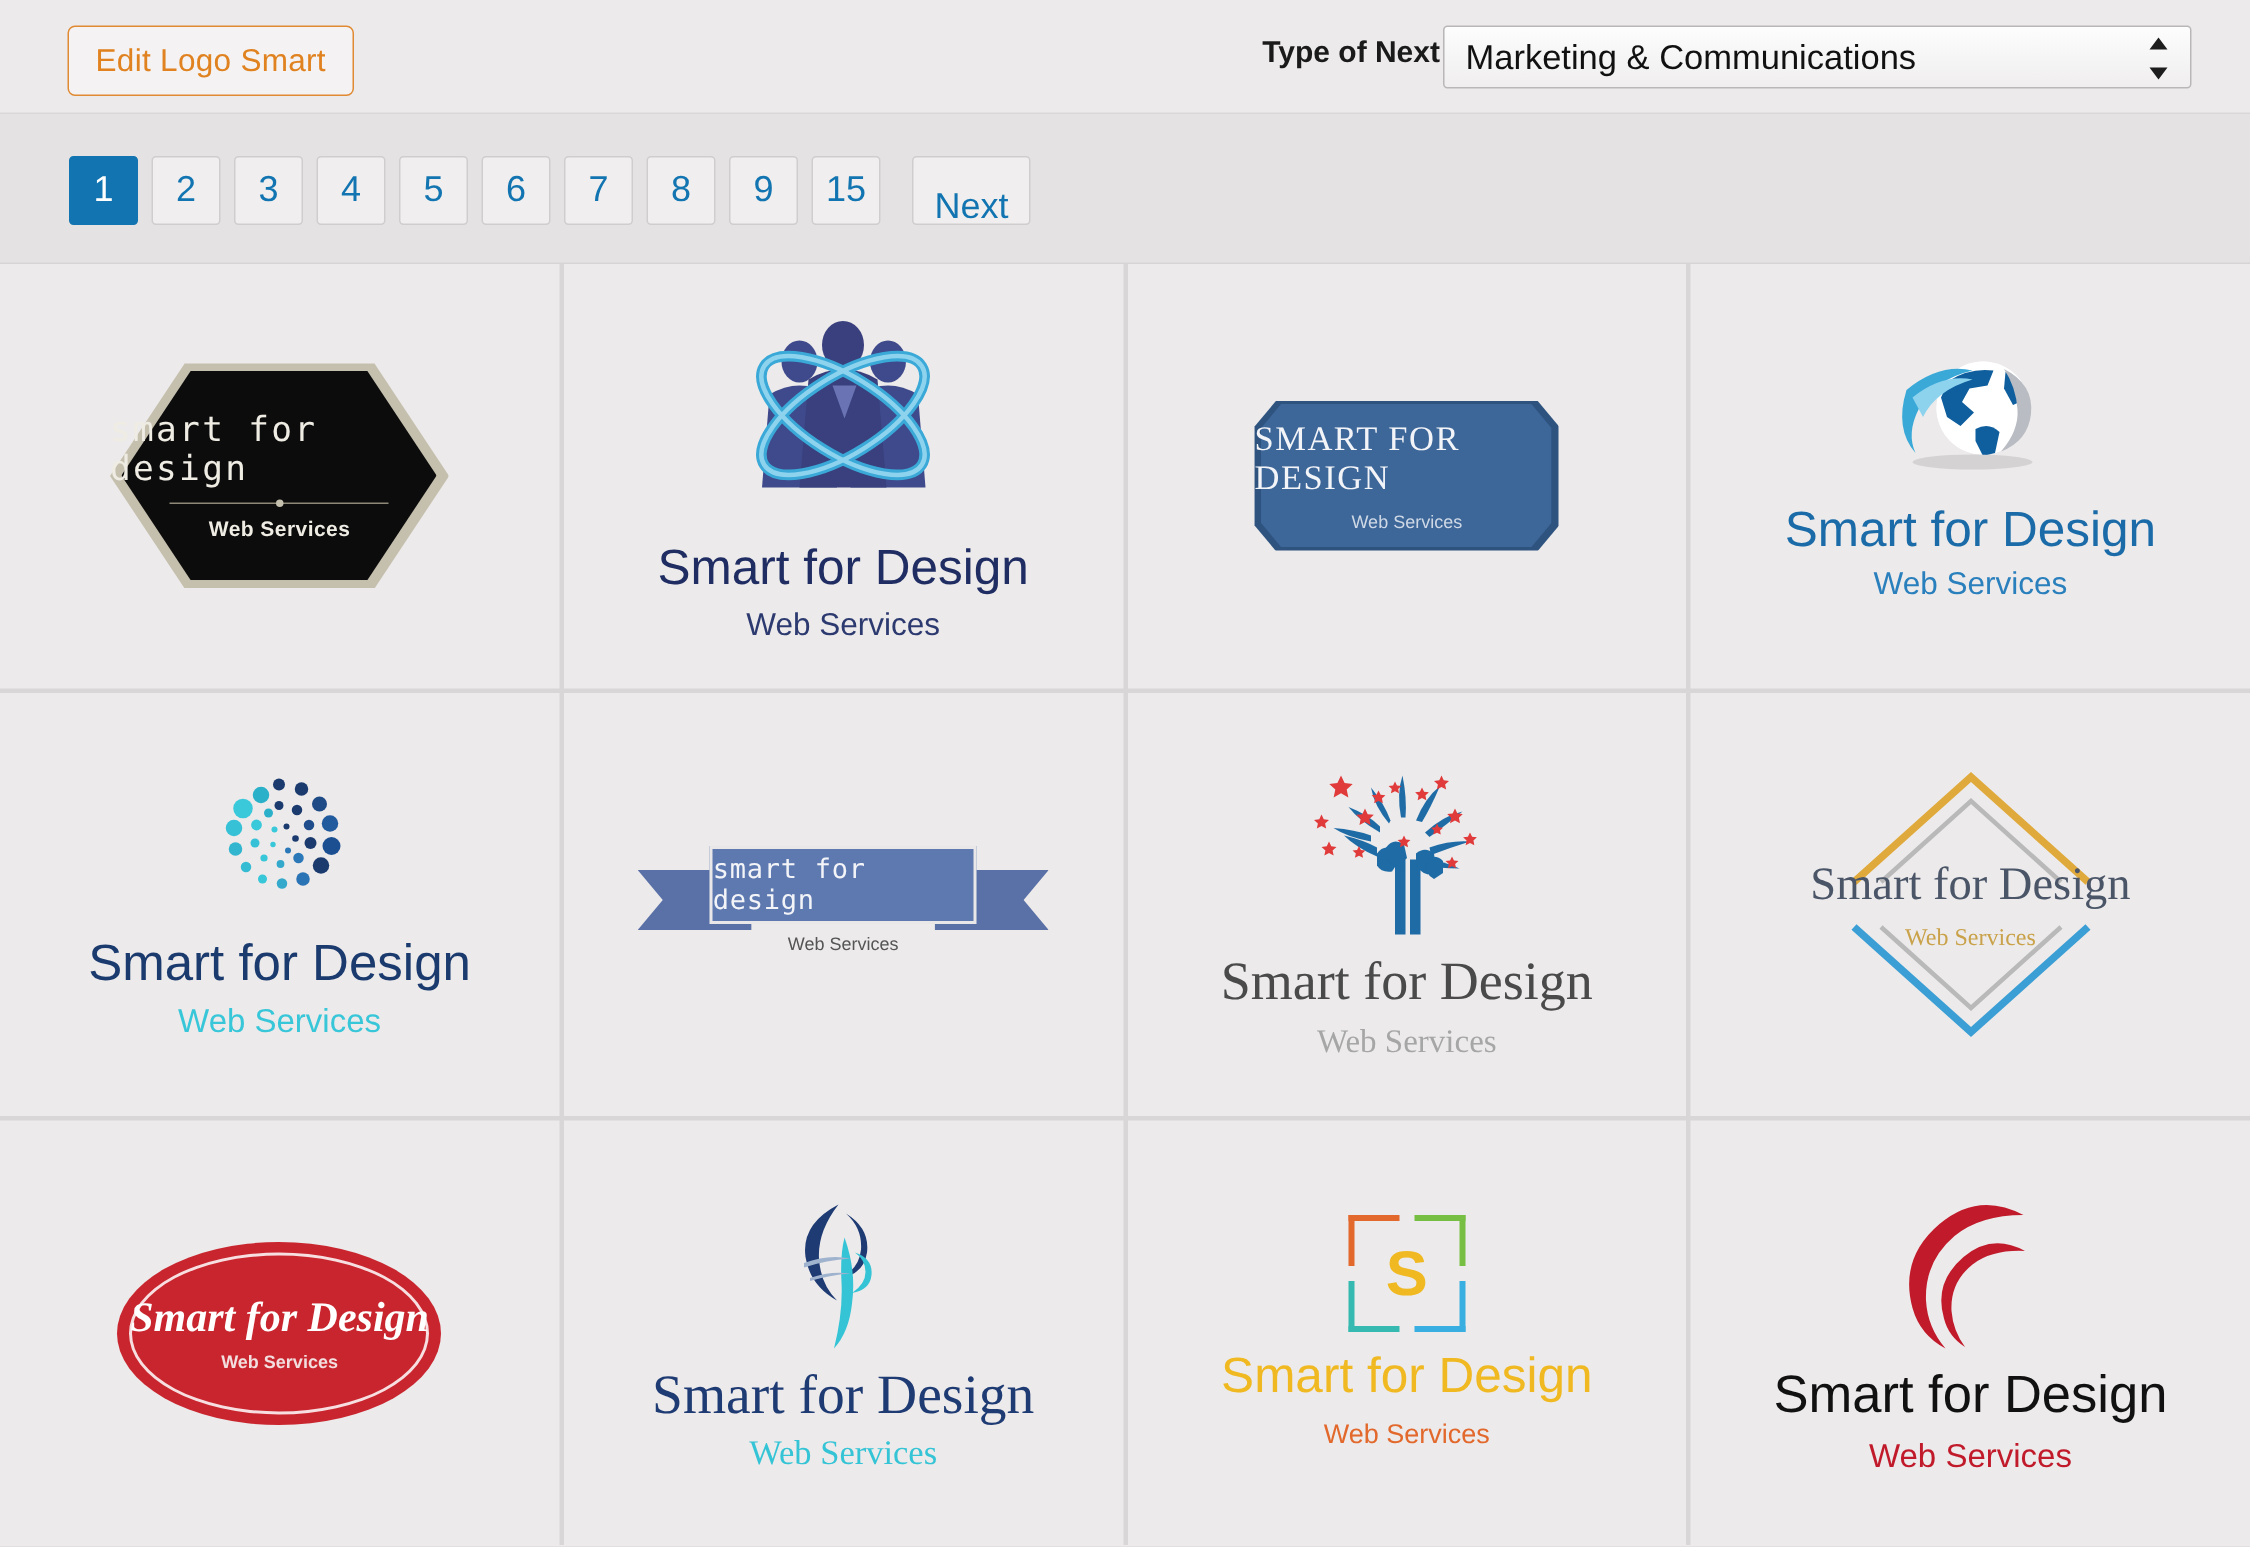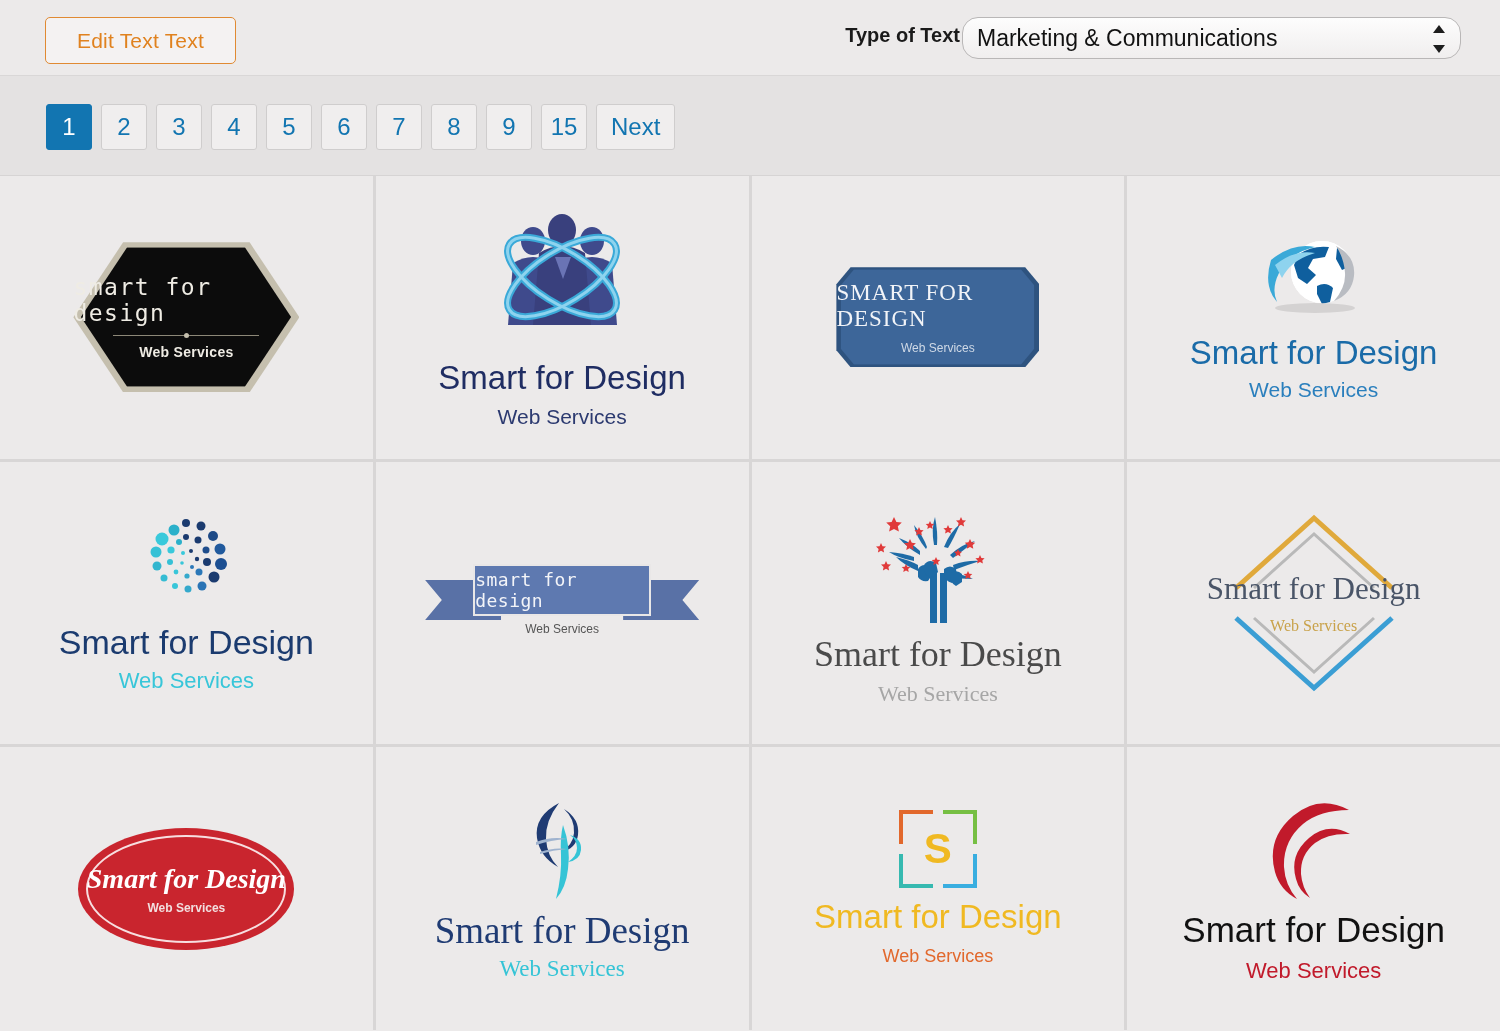--- a/index.html
+++ b/index.html
@@ -36,21 +36,21 @@
   .type-label{
     position:absolute;right:540px;top:24px;
     font-size:20px;font-weight:bold;color:#1a1a1a;
     white-space:nowrap;
   }
   .select-wrap{
     position:absolute;left:962px;top:17px;
     width:499px;height:42px;
     background:linear-gradient(#fdfdfd,#f0eeee);
     border:1px solid #b9b7b7;
-    border-radius:16px;
+    border-radius:3px;
     box-sizing:border-box;
     cursor:pointer;
   }
   .select-value{
     position:absolute;left:14px;top:5px;
     font-size:23px;color:#111;
     line-height:30px;white-space:nowrap;
   }
   .spin{
     position:absolute;right:14px;top:7px;
@@ -85,21 +85,21 @@
     text-align:center;
     box-sizing:border-box;
     cursor:pointer;
     padding:0 6px;
   }
   .page-item.active{
     background:#1275b1;
     border-color:#1275b1;
     color:#ffffff;
   }
-  .page-item.next{padding:0 14px;}
+  .page-item.next{padding:11px 14px;margin-left:12px;}
 
   
   .grid{
     position:relative;
     width:1500px;height:854px;
     display:grid;
     grid-template-columns:repeat(4,1fr);
     grid-template-rows:repeat(3,1fr);
     background:#d8d6d6;
     gap:3px;
@@ -174,22 +174,22 @@
   .b-bl{left:0;bottom:0;border-left:4px solid #36b9b0;border-bottom:4px solid #36b9b0;}
   .b-br{right:0;bottom:0;border-right:4px solid #39aee0;border-bottom:4px solid #39aee0;}
   .b-s{position:absolute;left:0;top:0;width:100%;height:100%;
     display:flex;align-items:center;justify-content:center;
     color:#f0b922;font-size:42px;font-weight:bold;}
 </style>
 </head>
 <body>
 
 <div class="topbar">
-  <button class="edit-logo-btn">Edit Text Text</button>
-  <div class="type-label">Type of Text</div>
+  <button class="edit-logo-btn">Edit Logo Smart</button>
+  <div class="type-label">Type of Next</div>
   <div class="select-wrap">
     <div class="select-value">Marketing &amp; Communications</div>
     <div class="spin">
       <i class="up"></i>
         <i class="dn"></i>
     </div>
   </div>
 </div>
 
 <div class="pagerbar">

